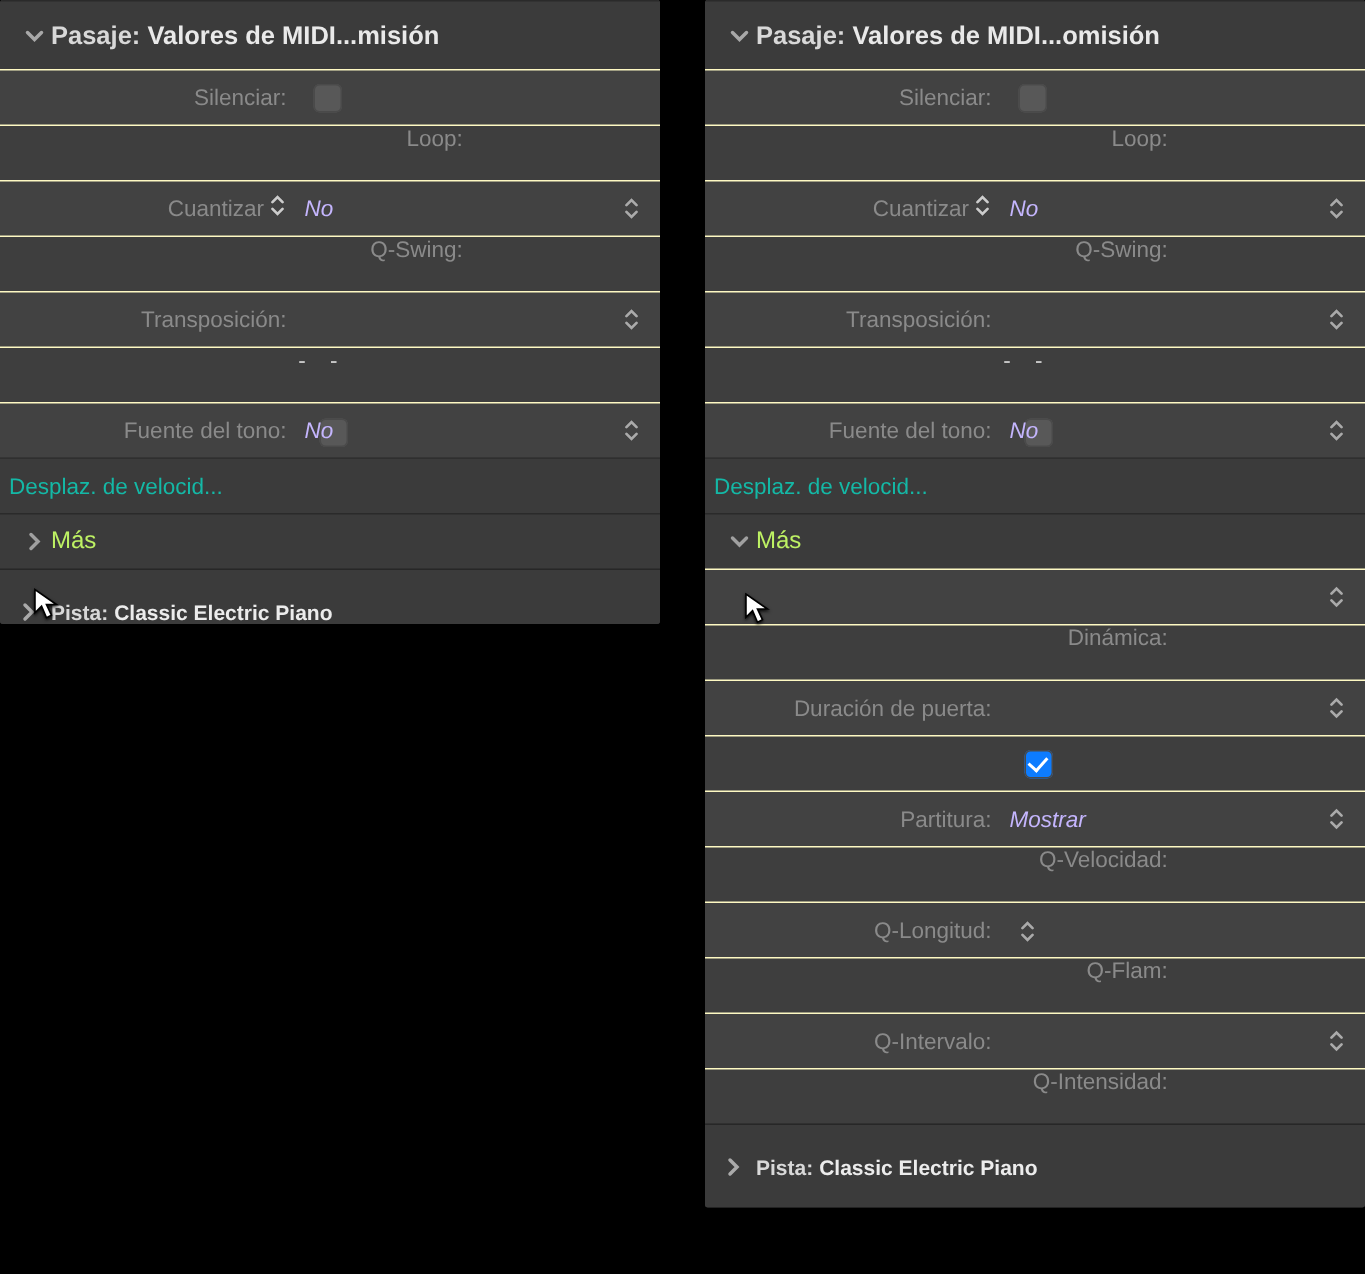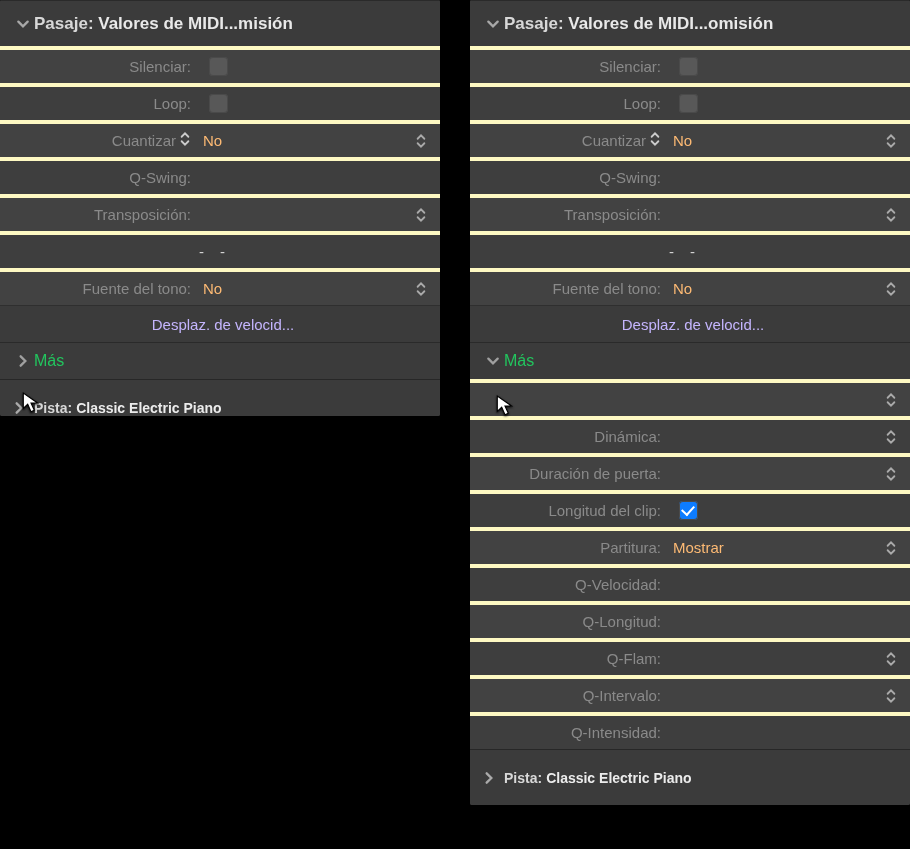--- a/index.html
+++ b/index.html
@@ -51,49 +51,51 @@
     color: #d8d8d8;
   }
   .section-header .title .val {
     color: #e9e9e9;
   }
   .row {
     display: flex;
     align-items: center;
     height: 37px;
     padding: 0 10px 0 0;
-    border-top: 4px solid #fef9c3;
+    border-top: 1px solid #fef9c3;
     background: #424242;
   }
   .row.alt {
     background: #3e3e3e;
+    flex-direction: column;
   }
   .row .lbl {
     width: 195px;
     flex: 0 0 195px;
     text-align: right;
     padding-right: 4px;
     color: #8a8a8a;
     font-size: 15px;
     white-space: nowrap;
     overflow: hidden;
   }
   .row .lbl.has-caret {
     display: flex;
     justify-content: flex-end;
     align-items: center;
     gap: 3px;
   }
   .row .val {
     flex: 1;
     padding-left: 8px;
-    color: #fdba74;
+    color: #c4b5fd;
     font-size: 15px;
     display: flex;
     align-items: center;
+    font-style: italic;
   }
   .row .end-caret {
     width: 18px;
     flex: 0 0 18px;
     display: flex;
     align-items: center;
     justify-content: center;
     color: #8a8a8a;
   }
   .checkbox {
@@ -125,40 +127,39 @@
     font-size: 15px;
     letter-spacing: 6px;
   }
   .sub-header {
     display: flex;
     align-items: center;
     height: 37px;
     padding: 0 0 0 16px;
     background: #3b3b3b;
     border-top: 1px solid #2a2a2a;
-    color: #22c55e;
+    color: #bef264;
     font-size: 16px;
   }
   .sub-header .disclosure {
     width: 18px;
     flex: 0 0 18px;
     display: flex;
     align-items: center;
     color: #a0a0a0;
   }
   .velocity-row {
     background: #3b3b3b;
-    color: #c4b5fd;
+    color: #14b8a6;
     padding-left: 6px;
     height: 37px;
     display: flex;
     align-items: center;
     border-top: 1px solid #2f2f2f;
     font-size: 15px;
-    justify-content: center;
   }
   .pista-header {
     display: flex;
     align-items: center;
     height: 56px;
     padding: 0 12px 0 12px;
     background: #3b3b3b;
     border-top: 1px solid #272727;
     font-size: 14px;
     font-weight: 700;
@@ -380,21 +381,20 @@
     <div class="row">
       <div class="lbl">Duración de puerta:</div>
       <div class="val"></div>
       <div class="end-caret">
         <svg class="caret-v" viewBox="0 0 10 16">
             <path d="M2 6 L5 3 L8 6 M2 10 L5 13 L8 10" stroke="#aaa" stroke-width="1.6" fill="none" stroke-linecap="round"></path>
           </svg>
       </div>
     </div>
     <div class="row alt">
-      <div class="lbl">Longitud del clip:</div>
       <div class="val">
           <div class="checkbox checked"></div>
         </div>
     </div>
     <div class="row">
       <div class="lbl">Partitura:</div>
       <div class="val">Mostrar</div>
       <div class="end-caret">
         <svg class="caret-v" viewBox="0 0 10 16">
             <path d="M2 6 L5 3 L8 6 M2 10 L5 13 L8 10" stroke="#aaa" stroke-width="1.6" fill="none" stroke-linecap="round"></path>

